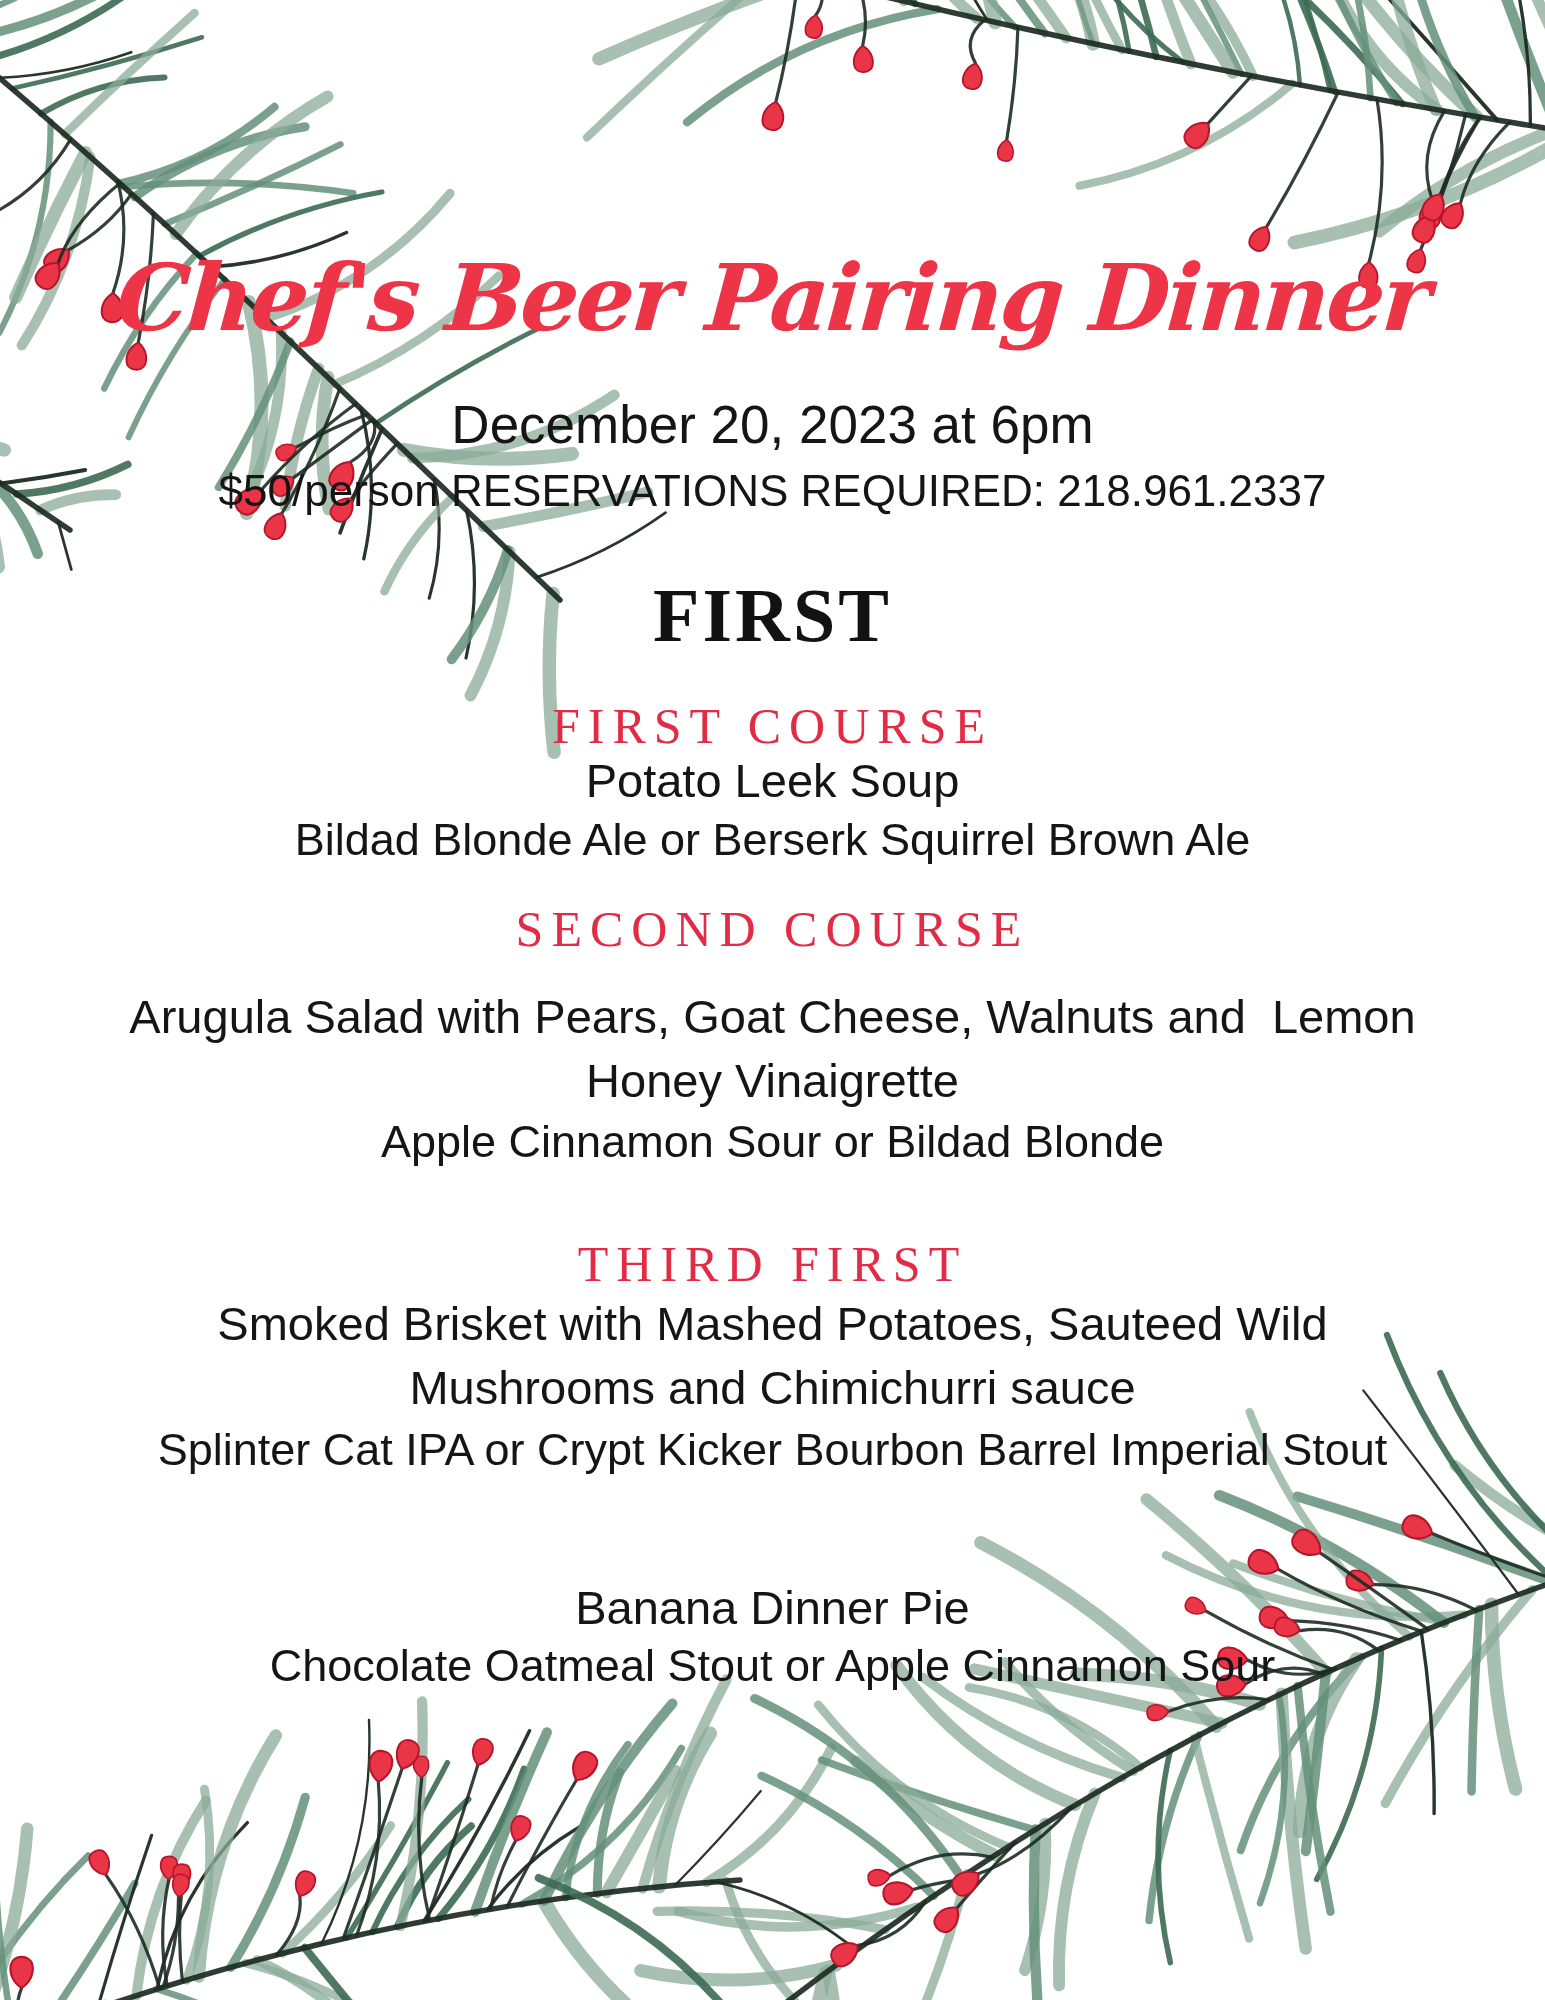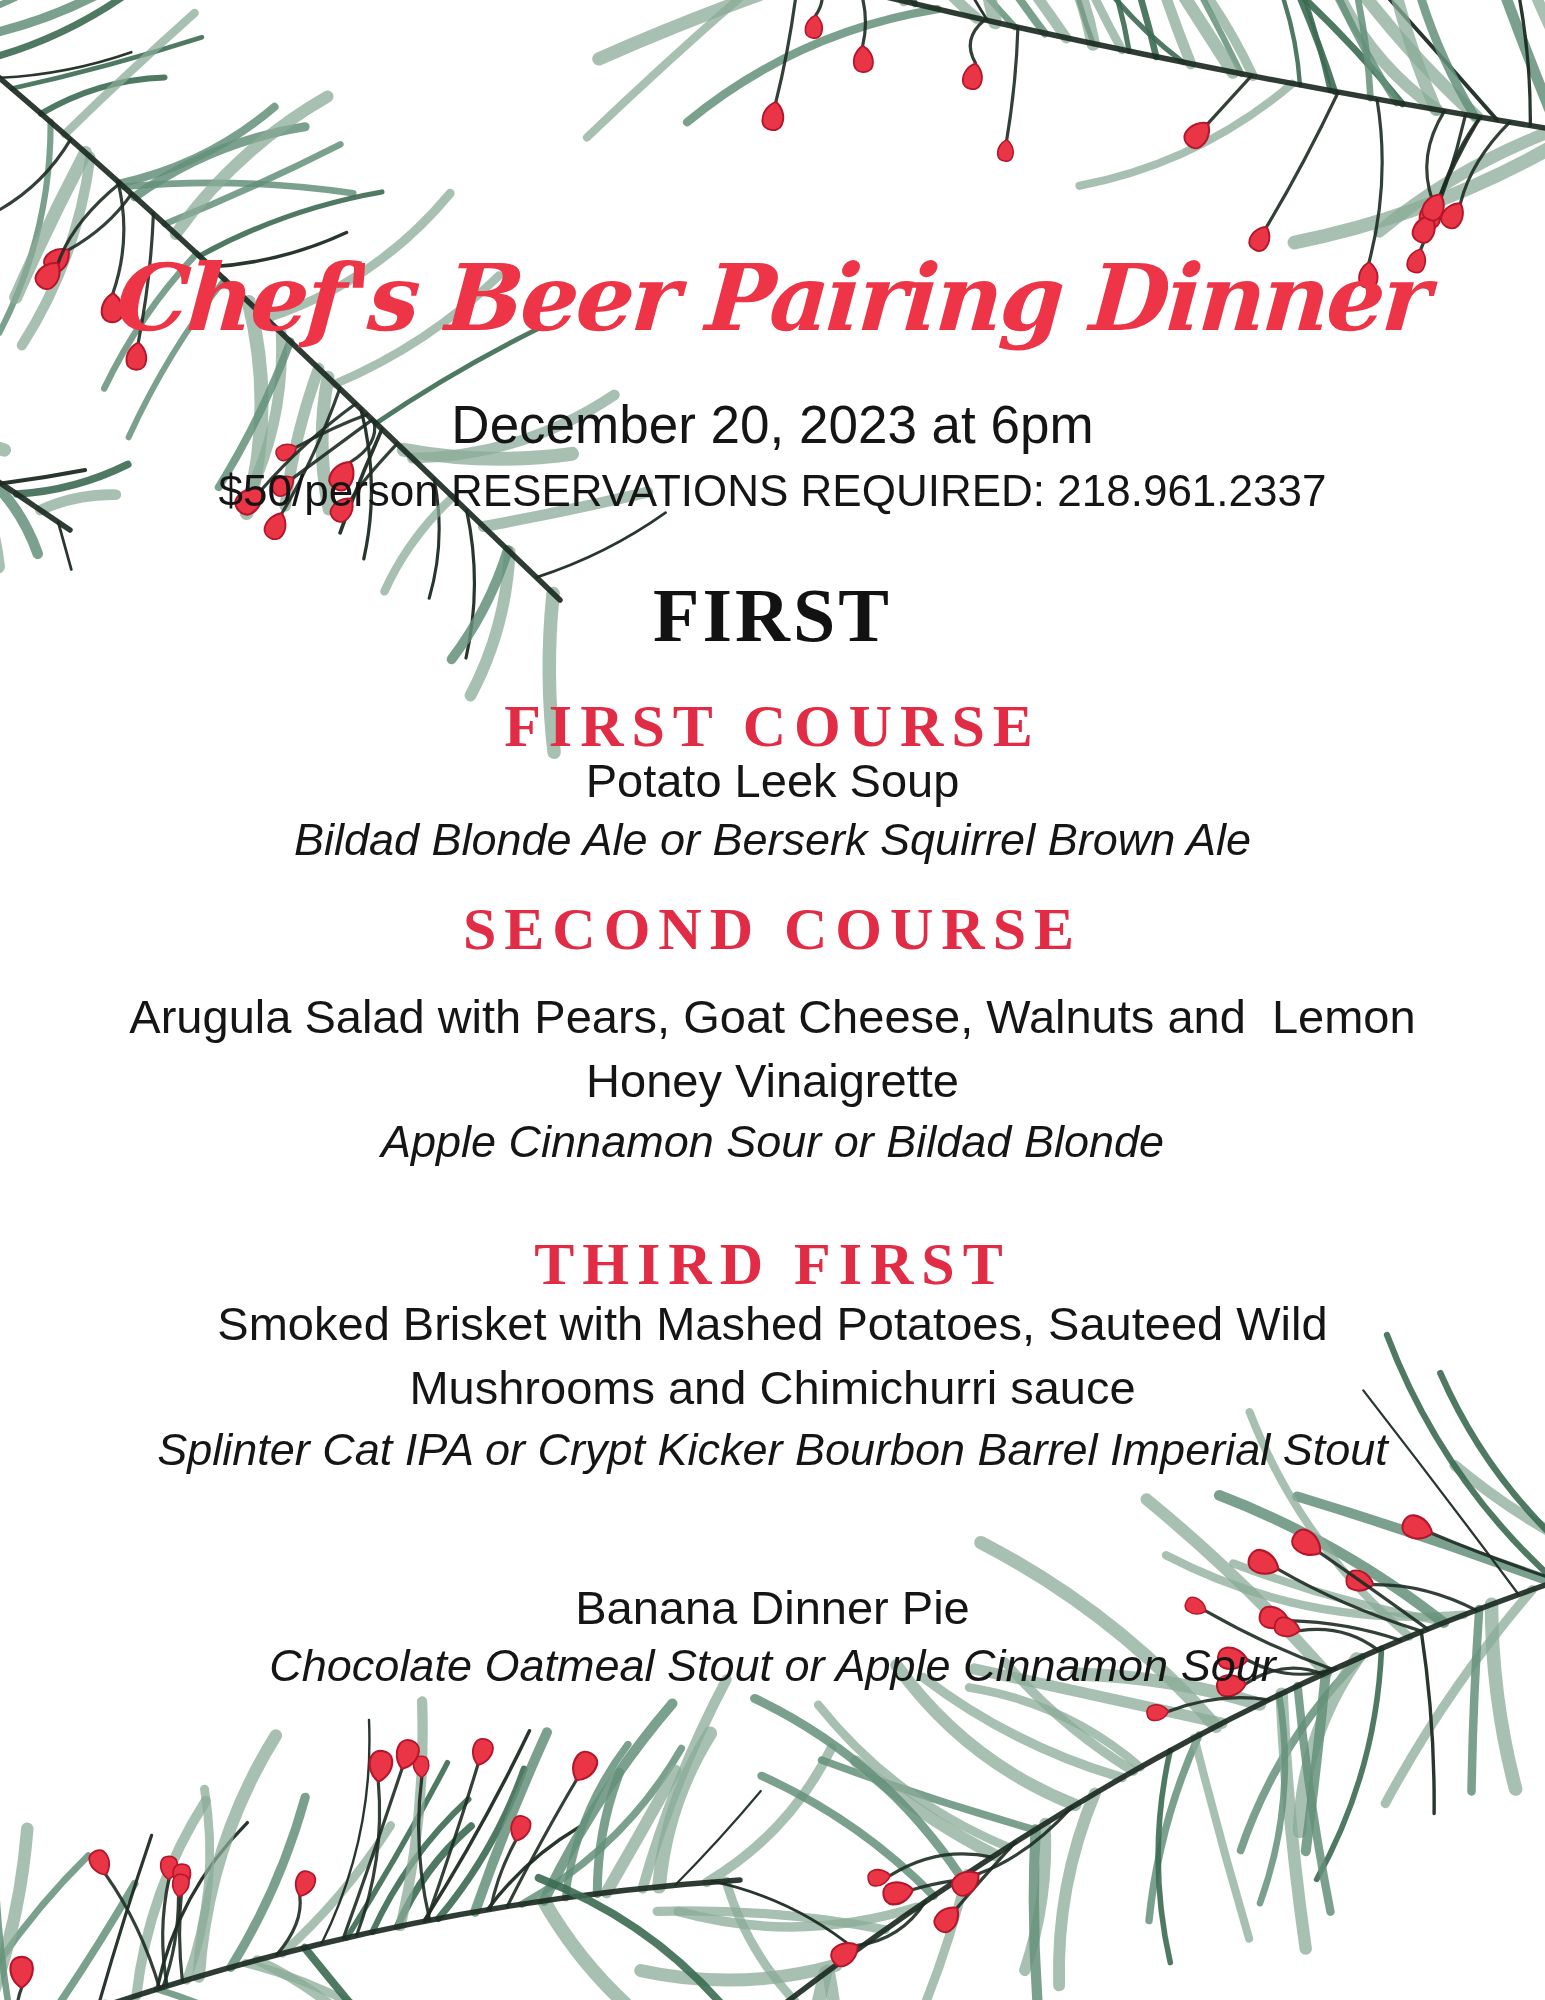--- a/index.html
+++ b/index.html
@@ -24,26 +24,26 @@
   .t-date{top:394px;font-size:53px;line-height:62px;font-weight:400;text-align:center;}
   .t-info{top:464px;font-size:44px;line-height:54px;}
   .t-menu{
     top:572px;
     font-family:"Liberation Serif","DejaVu Serif",serif;
     font-size:76px;line-height:86px;font-weight:600;letter-spacing:3px;
     color:#121212;
   }
   .label{
     font-family:"Liberation Serif","DejaVu Serif",serif;
-    font-size:60px;line-height:58px;font-weight:700;letter-spacing:8px;
+    font-size:50px;line-height:58px;font-weight:400;letter-spacing:8px;
     color:var(--accent_red,#e22c45);
     text-align:center;
   }
   .dish{font-size:47px;line-height:64px;white-space:pre-wrap;}
-  .pair{font-size:45px;line-height:56px;font-style:italic;white-space:pre-wrap;}
+  .pair{font-size:45px;line-height:56px;white-space:pre-wrap;}
 
   .c1-label{top:697px;} .c1-dish{top:749px;} .c1-pair{top:812px;}
   .c2-label{top:900px;} .c2-dish{top:985px;} .c2-pair{top:1114px;}
   .c3-label{top:1235px;}.c3-dish{top:1292px;}.c3-pair{top:1422px;}
   .c4-label{top:1524px;}.c4-dish{top:1576px;}.c4-pair{top:1638px;}
 
   h1,h2,h3{margin:0;font-weight:inherit;}
 </style>
 </head>
 <body>

